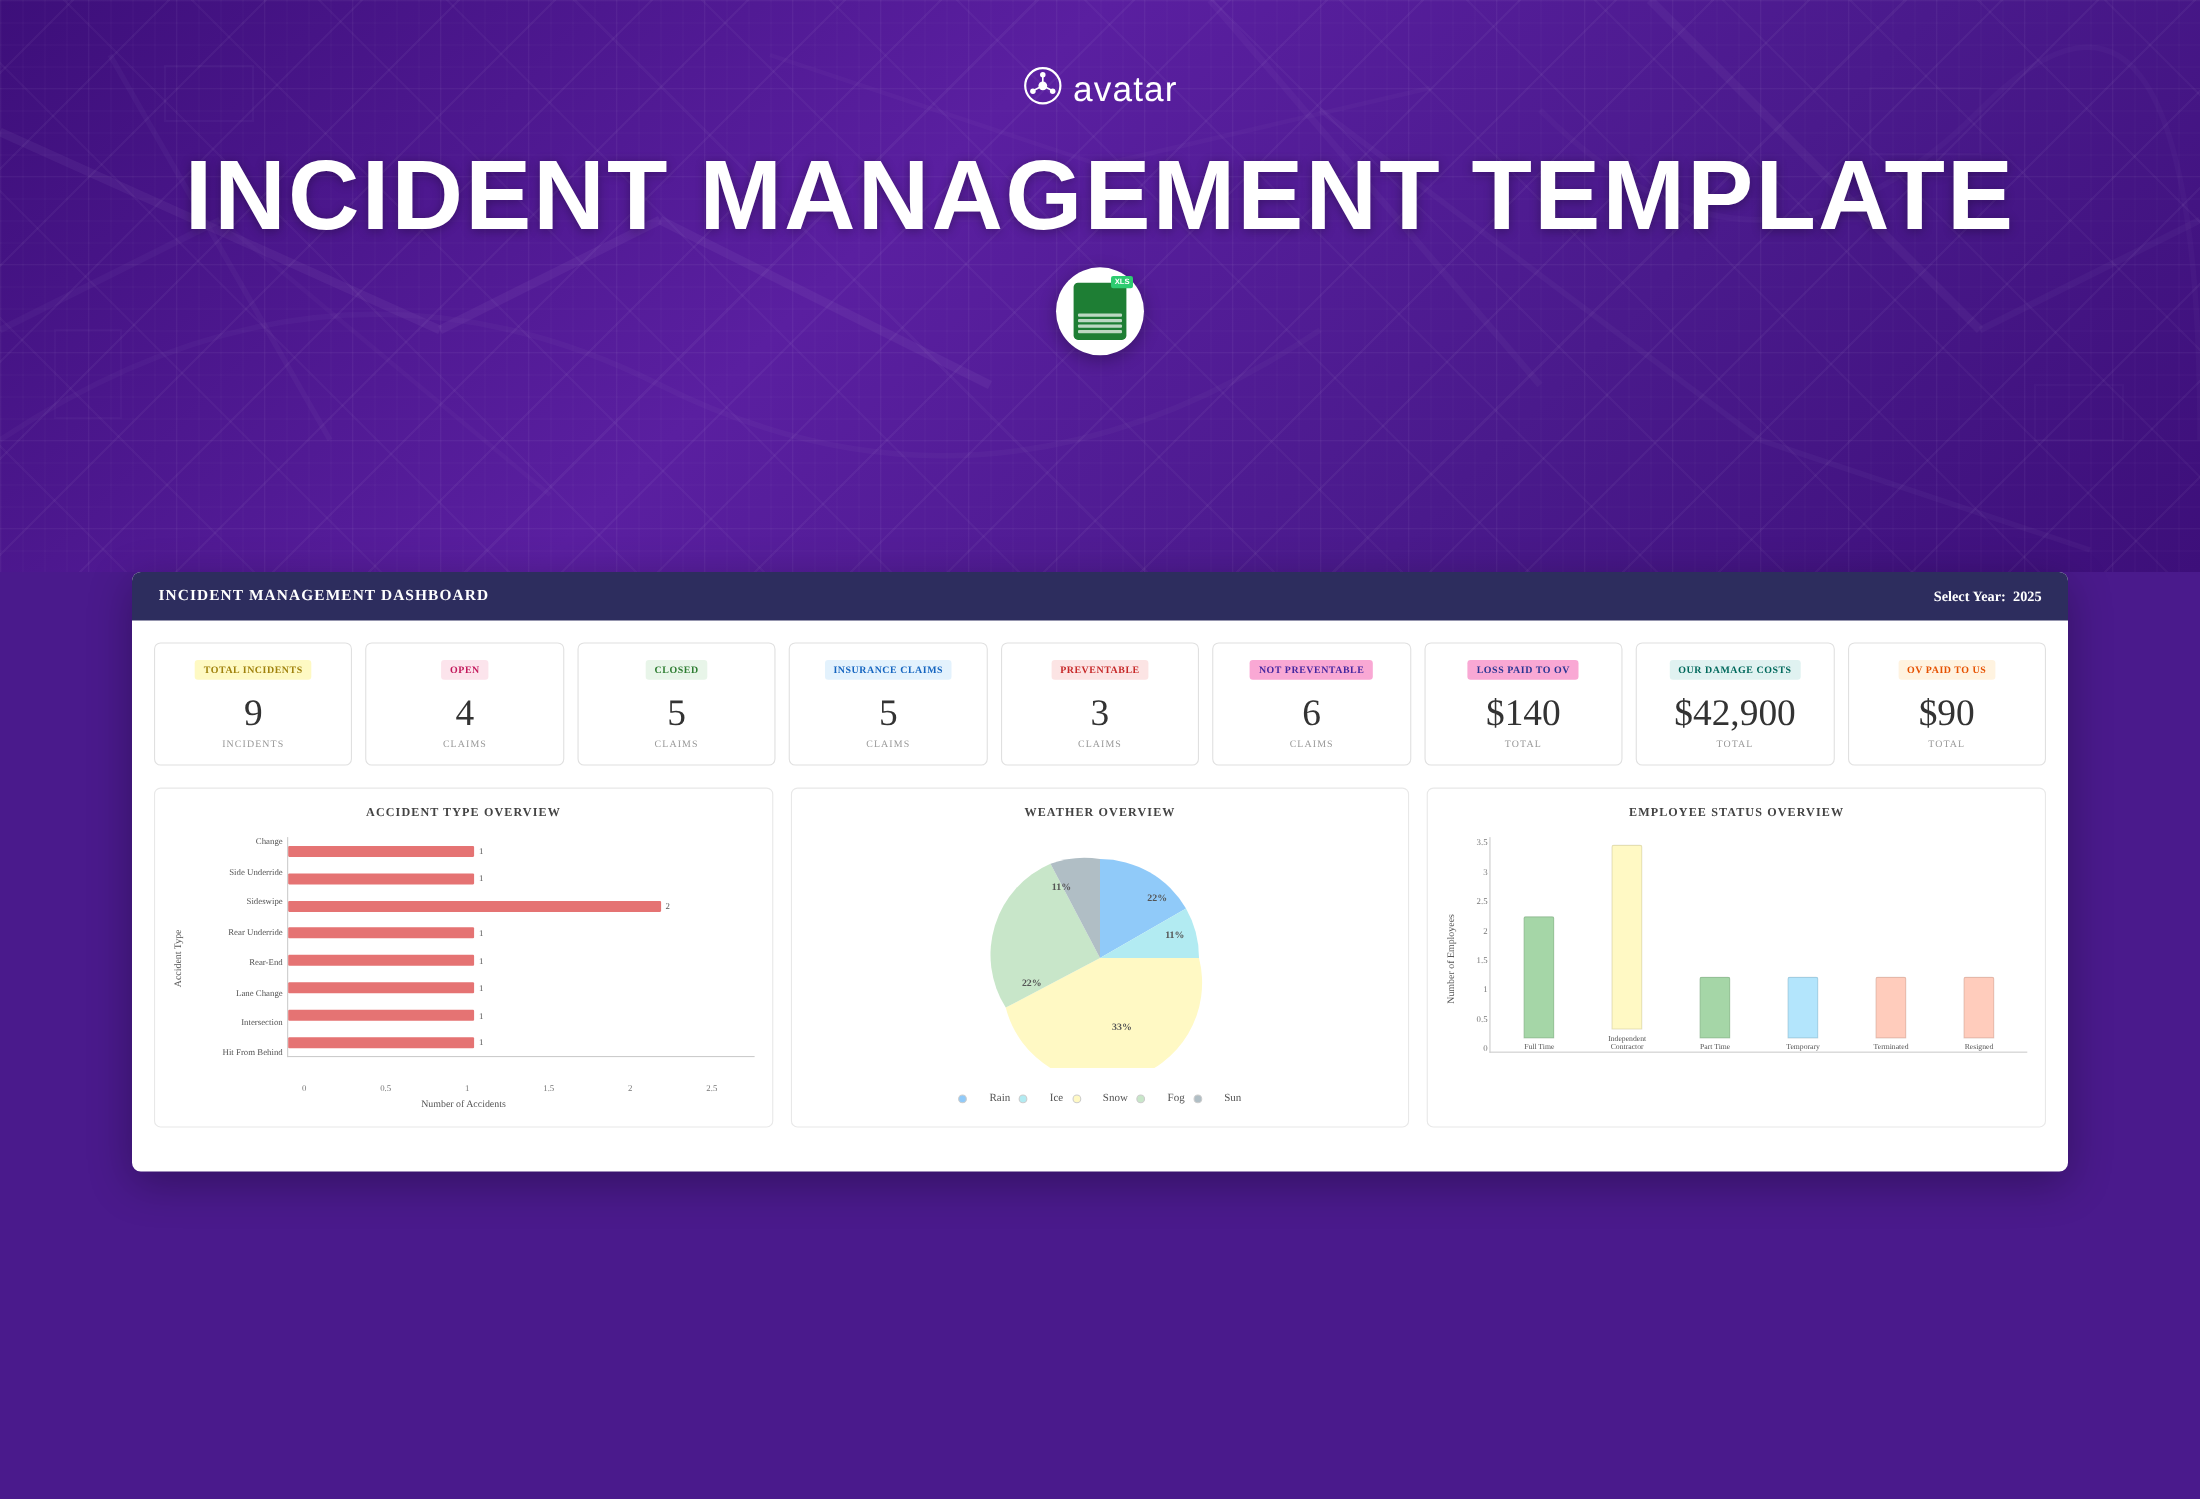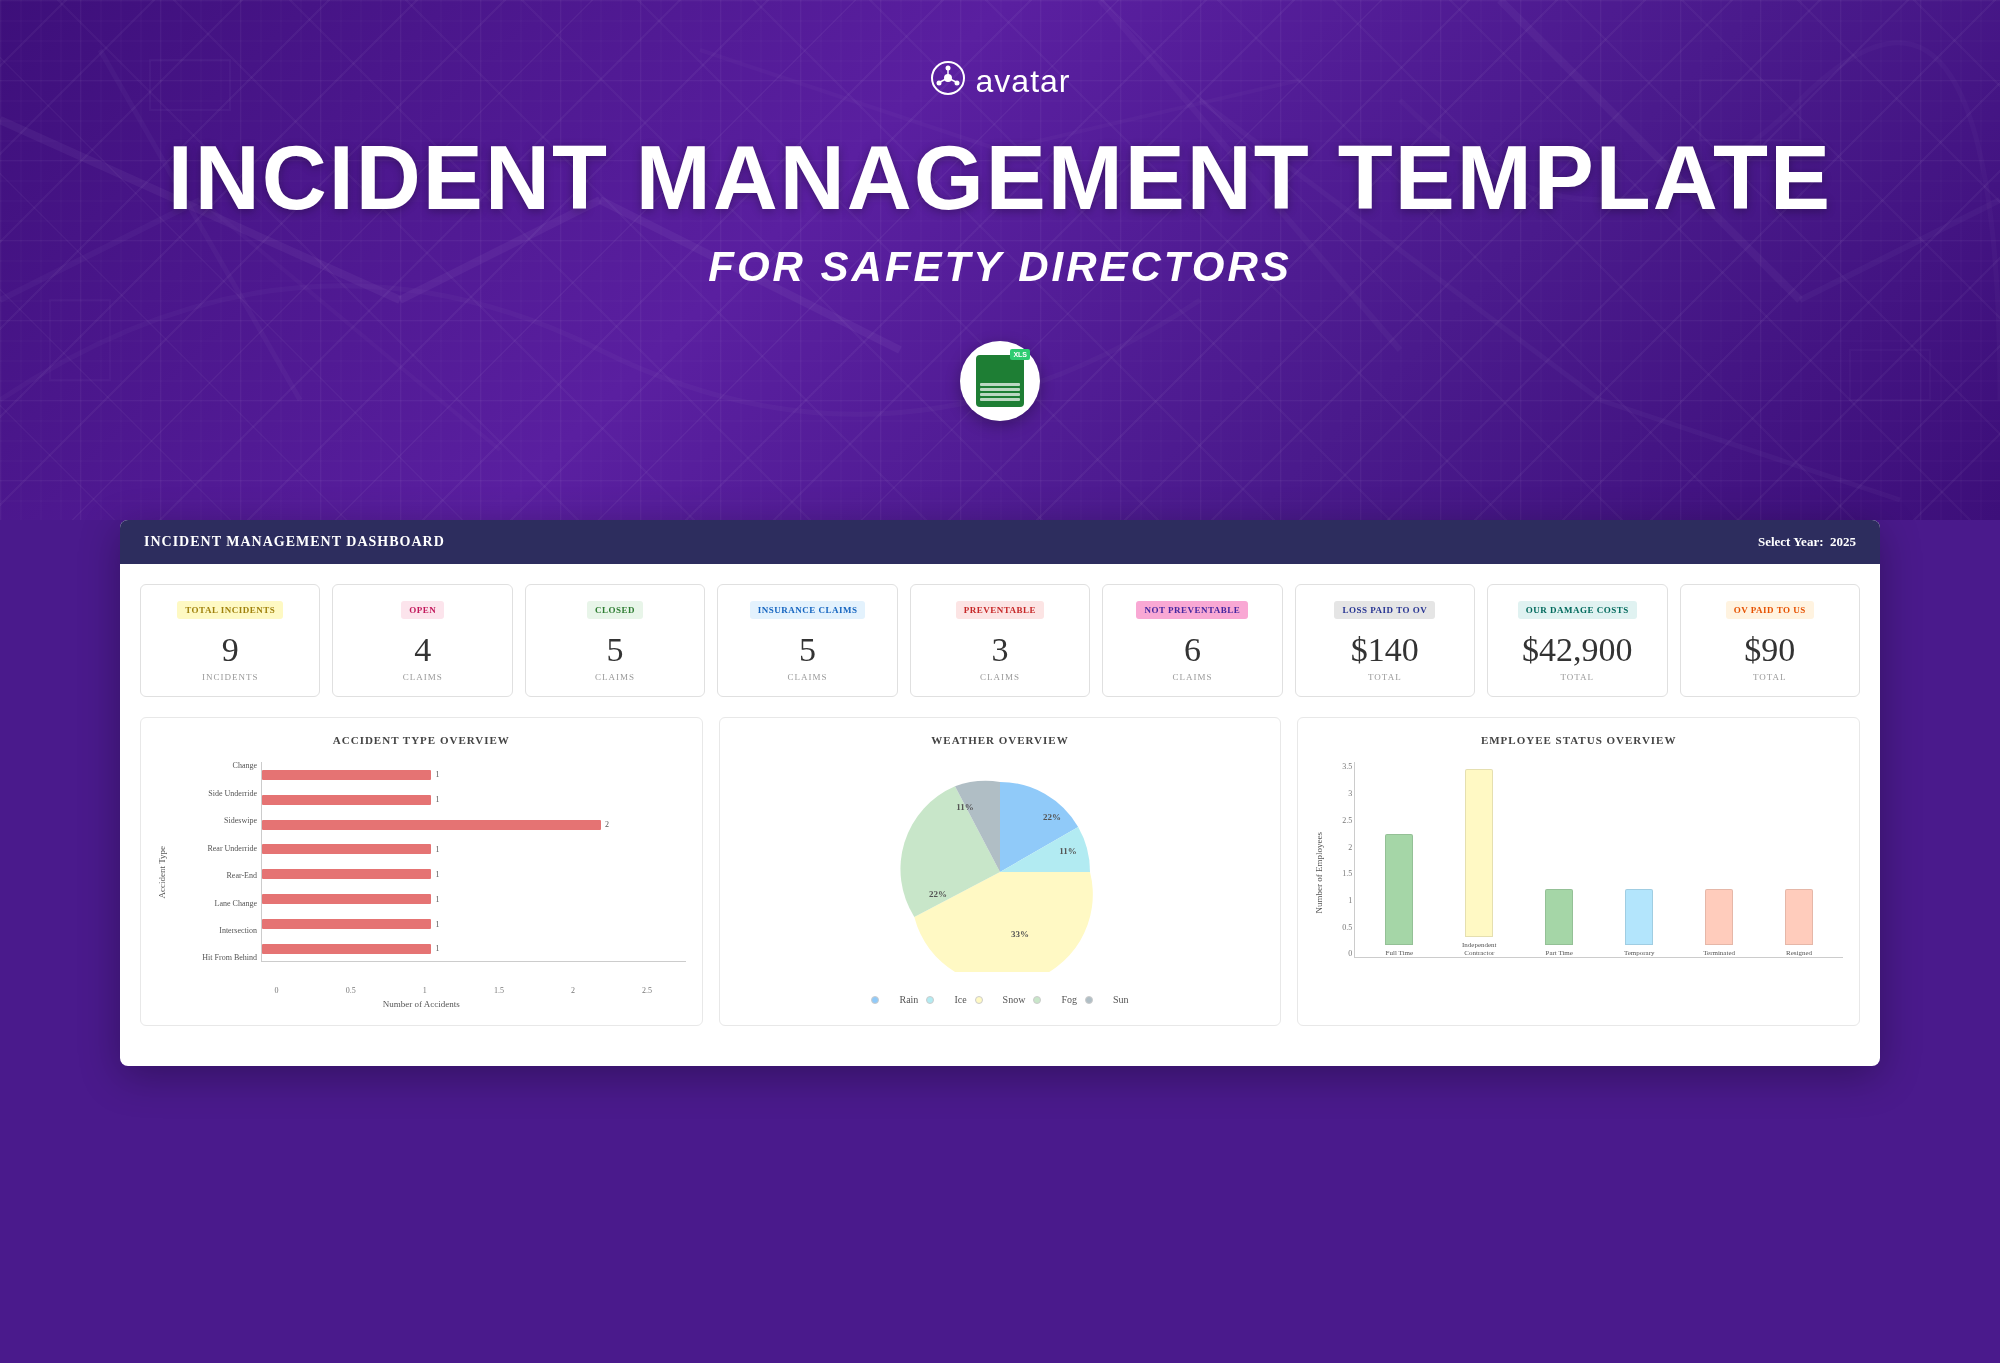--- a/index.html
+++ b/index.html
@@ -221,21 +221,21 @@
       display: inline-block;
       margin-bottom: 12px;
     }
 
     .stat-label.yellow { background: #fef9c3; color: #a0820d; }
     .stat-label.pink { background: #fce4ec; color: #c2185b; }
     .stat-label.green { background: #e8f5e9; color: #2e7d32; }
     .stat-label.blue { background: #e3f2fd; color: #1565c0; }
     .stat-label.salmon { background: #fce4e4; color: #c62828; }
     .stat-label.lavender { background: #f9a8d4; color: #4527a0; }
-    .stat-label.purple-dark { background: #e5e5e5; color: #283593; }
+    .stat-label.purple-dark { background: #f9a8d4; color: #283593; }
     .stat-label.teal { background: #e0f2f1; color: #00695c; }
     .stat-label.orange { background: #fff3e0; color: #e65100; }
 
     .stat-number {
       font-size: 34px;
       font-weight: 300;
       color: #333;
       line-height: 1.1;
     }
 
@@ -378,21 +378,20 @@
           <circle cx="9" cy="23" r="2.5" fill="white"></circle>
           <line x1="18" y1="18" x2="18" y2="10" stroke="white" stroke-width="1.5"></line>
           <line x1="18" y1="18" x2="26" y2="22" stroke="white" stroke-width="1.5"></line>
           <line x1="18" y1="18" x2="10" y2="22" stroke="white" stroke-width="1.5"></line>
         </svg>
       </span>
       <span class="logo-text">avatar</span>
     </div>
 
     <h1 class="main-title">INCIDENT MANAGEMENT TEMPLATE</h1>
-    <h2 class="sub-title">FOR SAFETY DIRECTORS</h2>
   </div>
 
   <div class="xls-icon-wrapper">
     <div class="xls-icon">
       <div class="xls-file">
         <span class="xls-badge">XLS</span>
         <div class="xls-lines">
           <div class="xls-line"></div>
           <div class="xls-line"></div>
           <div class="xls-line"></div>

